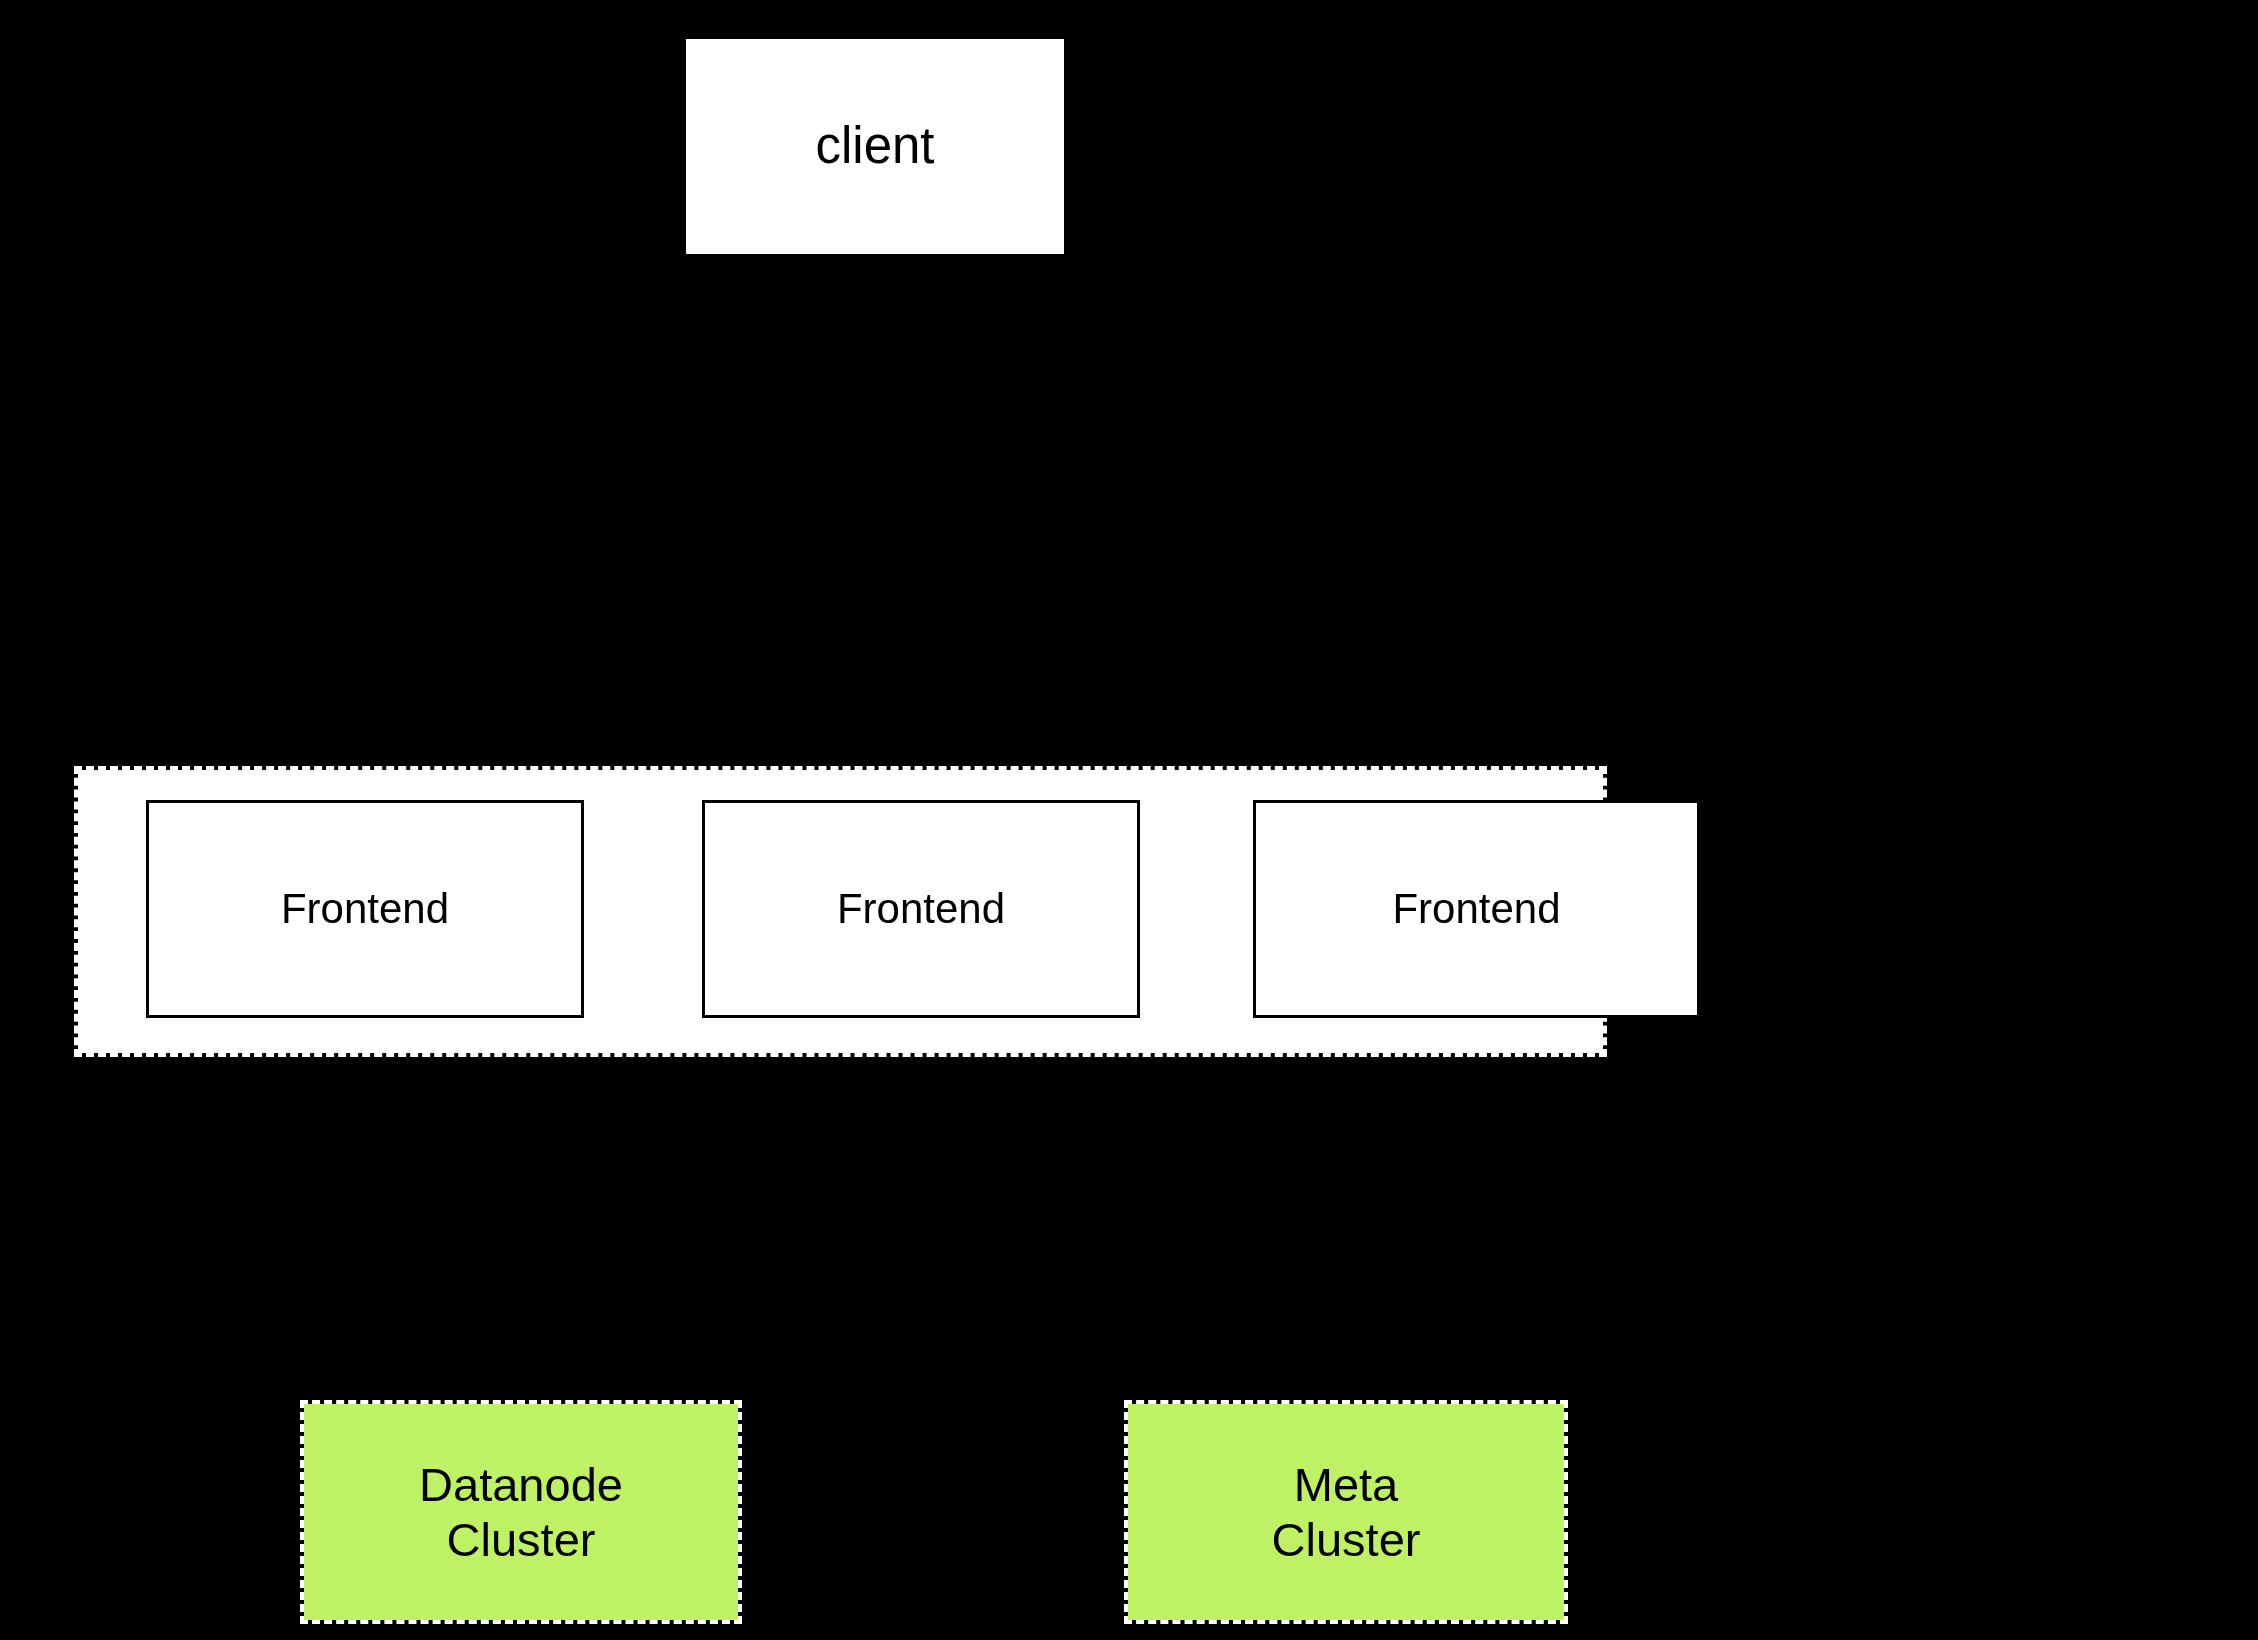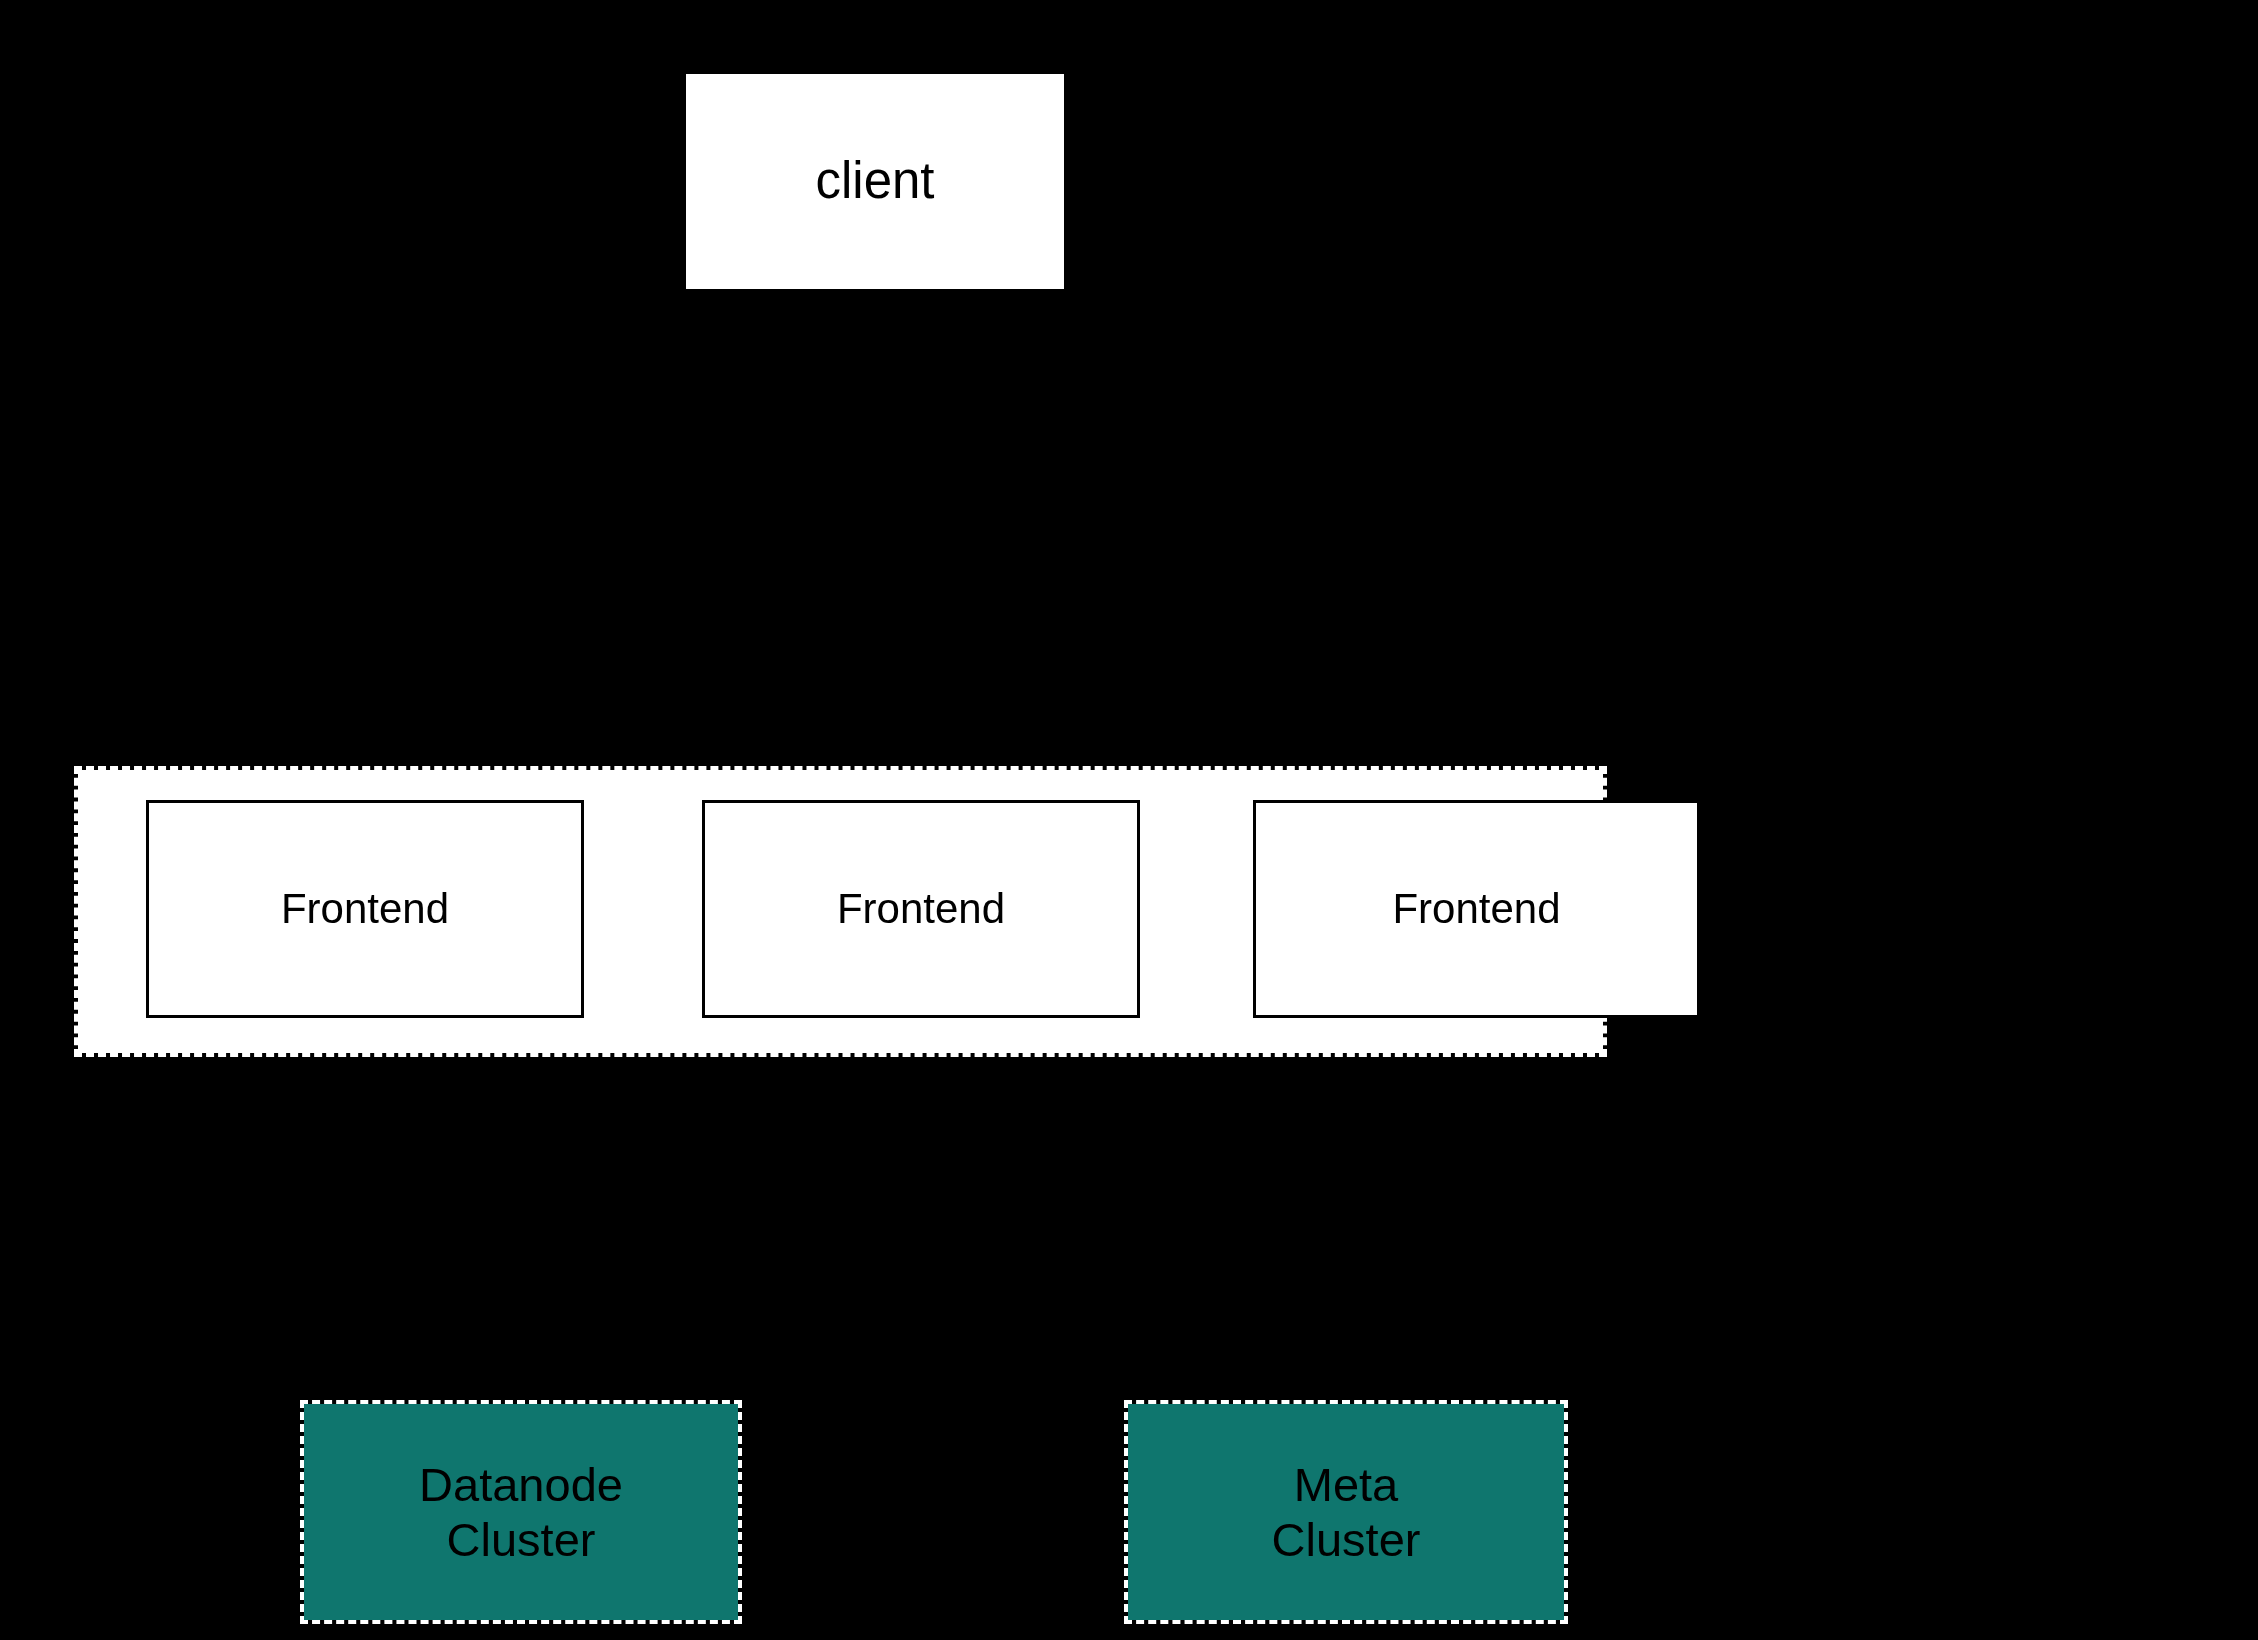--- a/index.html
+++ b/index.html
@@ -40,40 +40,39 @@
   }
 
   
   .node--solid {
     background: #ffffff;
     border: 3.6px solid #000000;
   }
 
   
   .node--dashed {
-    background: #0f766e;
+    background: #bef264;
     border: 4.5px dashed #ffffff;
     background-clip: padding-box;
   }
 
   
   .group {
     position: absolute;
     box-sizing: border-box;
     background: #ffffff;
     border: 4.5px dashed #ffffff;
     background-clip: padding-box;
   }
 
   
   #client-node {
     left: 686px;  top: 39px;
     width: 378px; height: 215px;
     font-size: 51px;
-    margin-top: 35px;
   }
   #load-balancer-node {
     left: 542px;  top: 475px;
     width: 447px; height: 69px;
     font-size: 37px;
   }
 
   #frontend-group {
     left: 74px;   top: 766px;
     width: 1533px; height: 291px;

